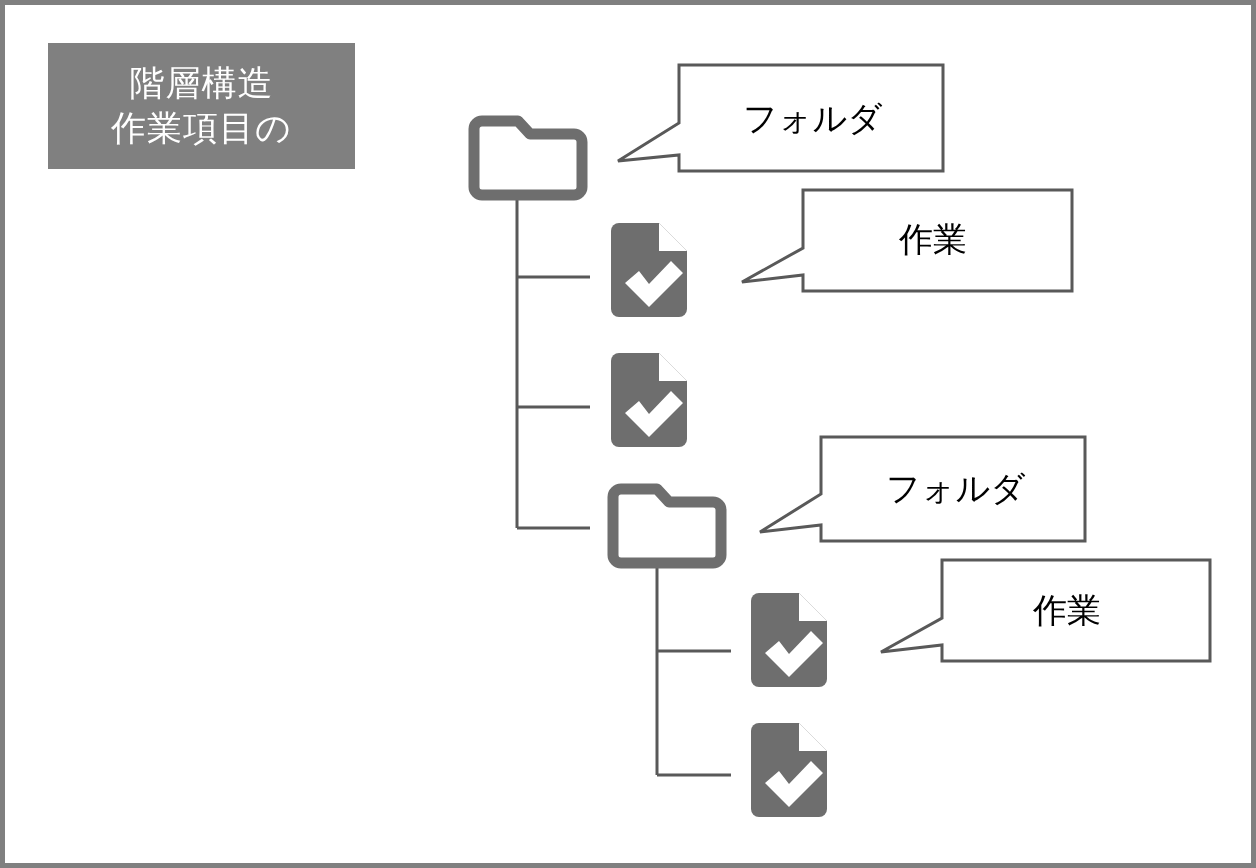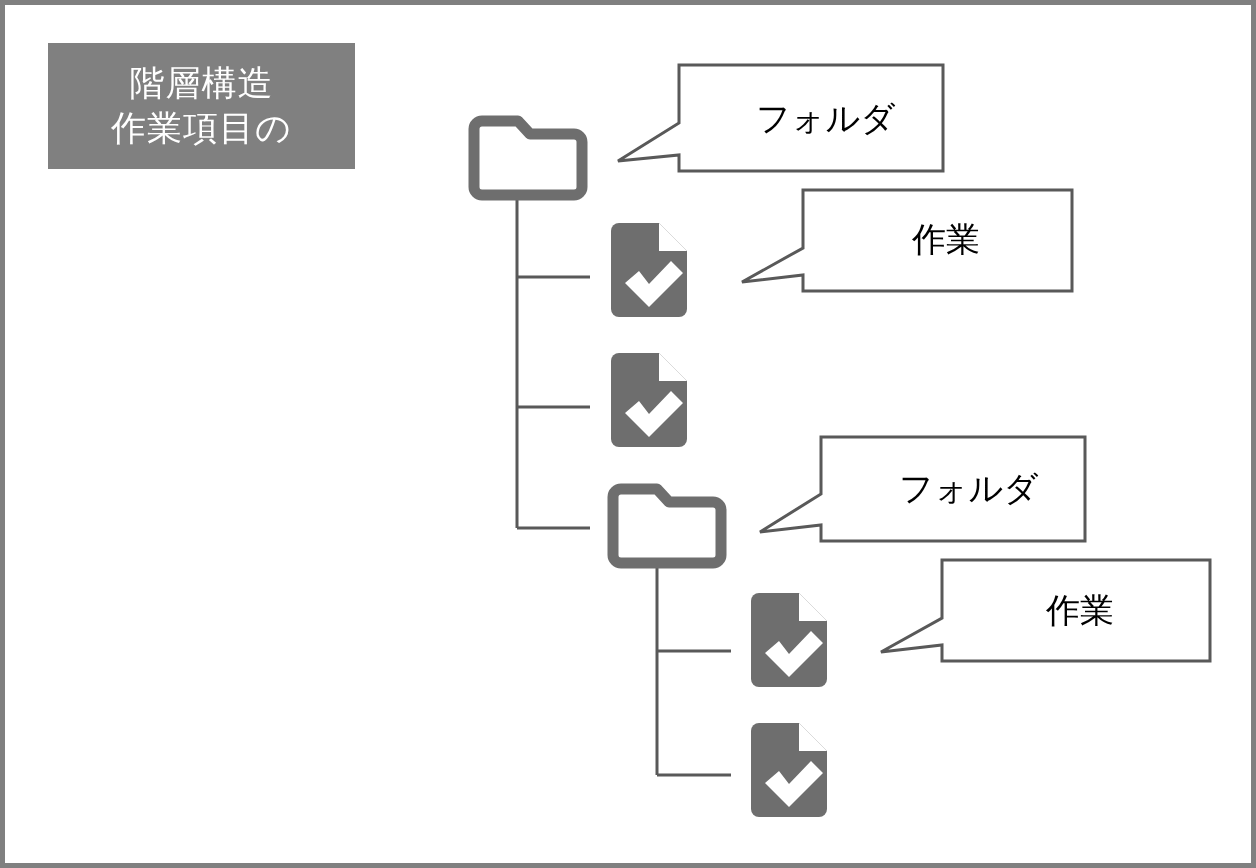--- a/index.html
+++ b/index.html
@@ -47,21 +47,20 @@
     font-family: "DejaVu Sans", "Liberation Sans", sans-serif;
   }
   
   .callout-text {
     position: absolute;
     color: #000000;
     font-size: 34px;
     line-height: 1;
     white-space: nowrap;
     font-family: "DejaVu Sans", "Liberation Sans", sans-serif;
-    margin-left: 13px;
   }
   .ct-1 { left: 738px; top: 96px; }
   .ct-2 { left: 894px; top: 217px; }
   .ct-3 { left: 881px; top: 466px; }
   .ct-4 { left: 1028px; top: 588px; }
 </style>
 </head>
 <body>
 
 <div id="canvas">

